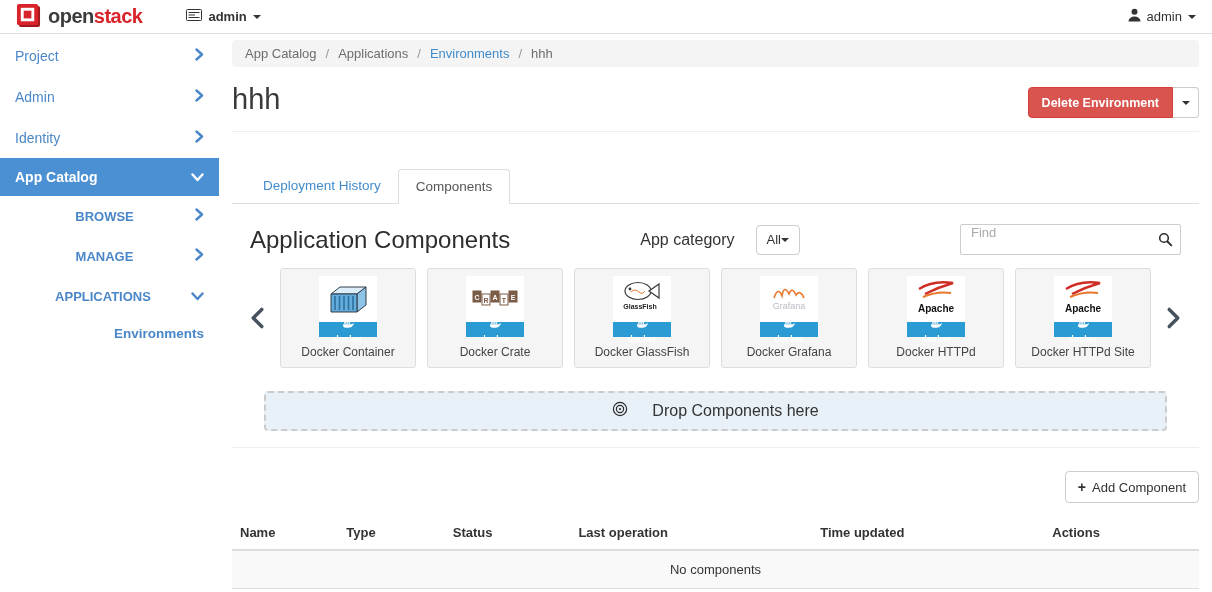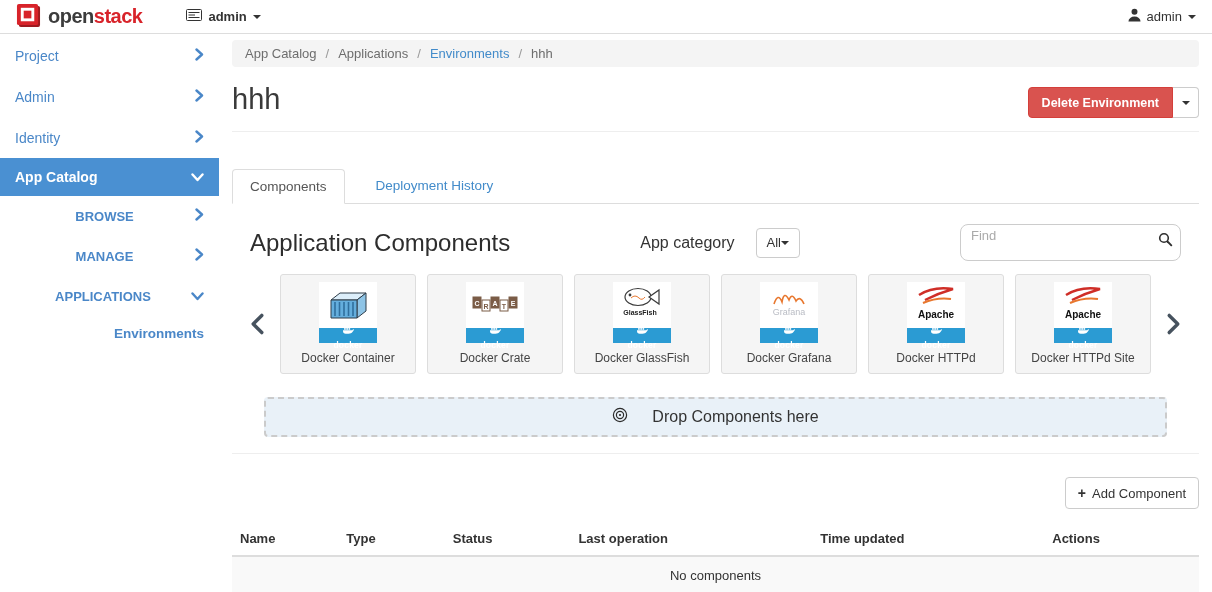--- a/index.html
+++ b/index.html
@@ -40,21 +40,21 @@
   .tab { padding:9px 17px; font-size:13.5px; cursor:pointer; }
   .tab.active { background:#fff; color:#555; border:1px solid #ddd; border-bottom:1px solid #fff; margin-bottom:-1px; border-radius:4px 4px 0 0; }
   .tab.inactive { color:#428bca; margin-left:14px; }
   
   .panel { padding:0 18px; }
   .panel-head { margin-top:20px; display:flex; align-items:center; }
   .panel-title { font-size:24px; font-weight:400; color:#2d2d2d; }
   .cat-label { margin-left:auto; font-size:16px; color:#333; }
   .all-btn { margin-left:21px; height:30px; background:#fff; border:1px solid #ccc; border-radius:4px; padding:0 10px; font-size:13px; color:#333; display:flex; align-items:center; cursor:pointer; font-family:inherit; }
   .find-wrap { margin-left:160px; position:relative; width:221px; }
-  .find-input { width:100%; height:37px; border:1px solid #ccc; border-radius:8px; padding:0 30px 15px 10px; font-size:13px; color:#333; font-family:inherit; outline:none; }
+  .find-input { width:100%; height:31px; border:1px solid #ccc; border-radius:2px; padding:0 30px 15px 10px; font-size:13px; color:#333; font-family:inherit; outline:none; }
   .find-input::placeholder { color:#aaa; }
   .find-icon { position:absolute; right:8px; top:8px; cursor:pointer; }
   
   .carousel { margin-top:13px; display:flex; align-items:center; }
   .car-arrow { width:30px; display:flex; align-items:center; cursor:pointer; }
   .car-arrow.right { justify-content:flex-end; }
   .tiles-row { flex:1; display:flex; gap:11px; }
   .tile { width:136px; height:100px; background:#f5f5f5; border:1px solid #ddd; border-radius:3px; padding-top:7px; text-align:center; cursor:grab; }
   .logo-box { width:58px; margin:0 auto; background:#fff; }
   .logo-art { height:46px; display:flex; align-items:center; justify-content:center; overflow:hidden; }
@@ -192,22 +192,22 @@
       <button class="btn-danger">Delete Environment</button>
       <button class="btn-caret">
         <span class="caret"></span>
       </button>
     </div>
   </div>
 
   <hr class="rule">
 
   <div class="tabs">
+    <div class="tab inactive">Deployment History</div>
     <div class="tab active">Components</div>
-    <div class="tab inactive">Deployment History</div>
   </div>
 
   <div class="panel">
     <div class="panel-head">
       <div class="panel-title">Application Components</div>
       <span class="cat-label">App category</span>
       <button class="all-btn">
         <span>All</span>
         <span class="caret"></span>
       </button>

